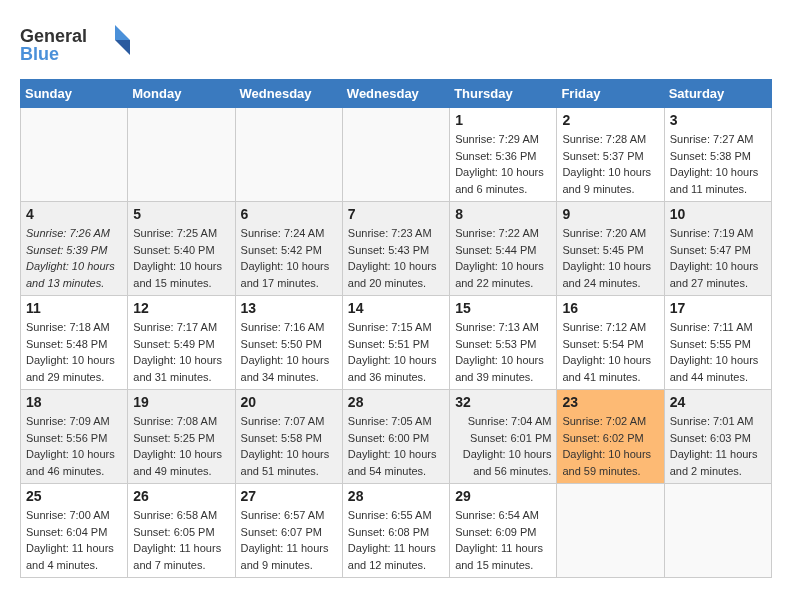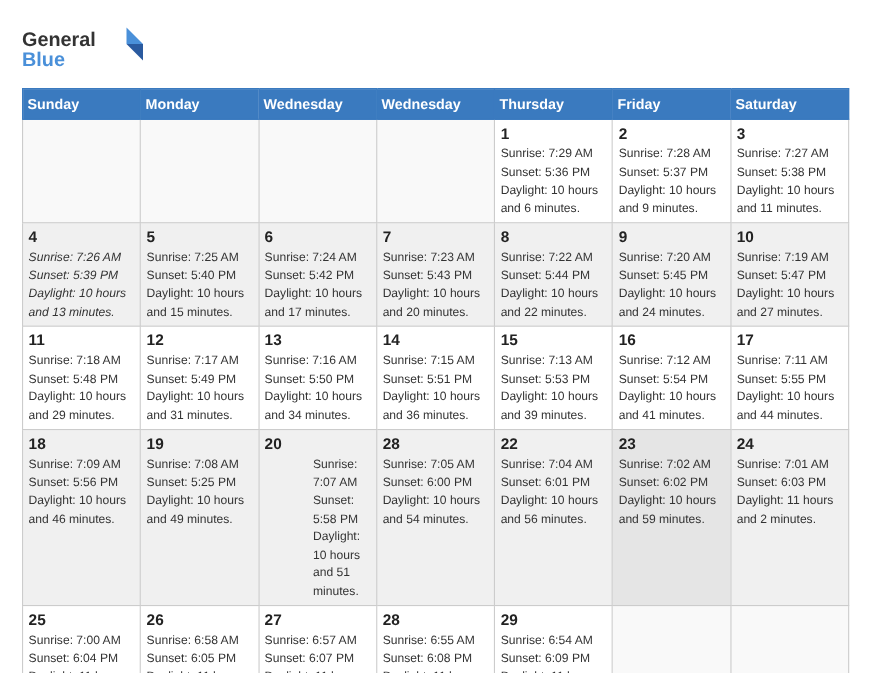--- a/index.html
+++ b/index.html
@@ -233,37 +233,37 @@
 Daylight: 10 hours and 46 minutes.</div>
         </td>
         <td style="background: rgb(240, 240, 240);">
           <div class="day-number">19</div>
           <div class="day-info" style="white-space: pre-line;">Sunrise: 7:08 AM
 Sunset: 5:25 PM
 Daylight: 10 hours and 49 minutes.</div>
         </td>
         <td style="background: rgb(240, 240, 240);">
           <div class="day-number">20</div>
-          <div class="day-info" style="white-space: pre-line; margin-left: 44px;">Sunrise: 7:07 AM
+          <div class="day-info" style="white-space: pre-line;">Sunrise: 7:07 AM
 Sunset: 5:58 PM
 Daylight: 10 hours and 51 minutes.</div>
         </td>
         <td style="background: rgb(240, 240, 240);">
           <div class="day-number">28</div>
           <div class="day-info" style="white-space: pre-line;">Sunrise: 7:05 AM
 Sunset: 6:00 PM
 Daylight: 10 hours and 54 minutes.</div>
         </td>
         <td style="background: rgb(240, 240, 240);">
-          <div class="day-number">22</div>
-          <div class="day-info" style="white-space: pre-line;">Sunrise: 7:04 AM
+          <div class="day-number">32</div>
+          <div class="day-info" style="white-space: pre-line; text-align: right;">Sunrise: 7:04 AM
 Sunset: 6:01 PM
 Daylight: 10 hours and 56 minutes.</div>
         </td>
-        <td style="background: #e5e5e5;">
+        <td style="background: #fdba74;">
           <div class="day-number">23</div>
           <div class="day-info" style="white-space: pre-line;">Sunrise: 7:02 AM
 Sunset: 6:02 PM
 Daylight: 10 hours and 59 minutes.</div>
         </td>
         <td style="background: rgb(240, 240, 240);">
           <div class="day-number">24</div>
           <div class="day-info" style="white-space: pre-line;">Sunrise: 7:01 AM
 Sunset: 6:03 PM
 Daylight: 11 hours and 2 minutes.</div>

